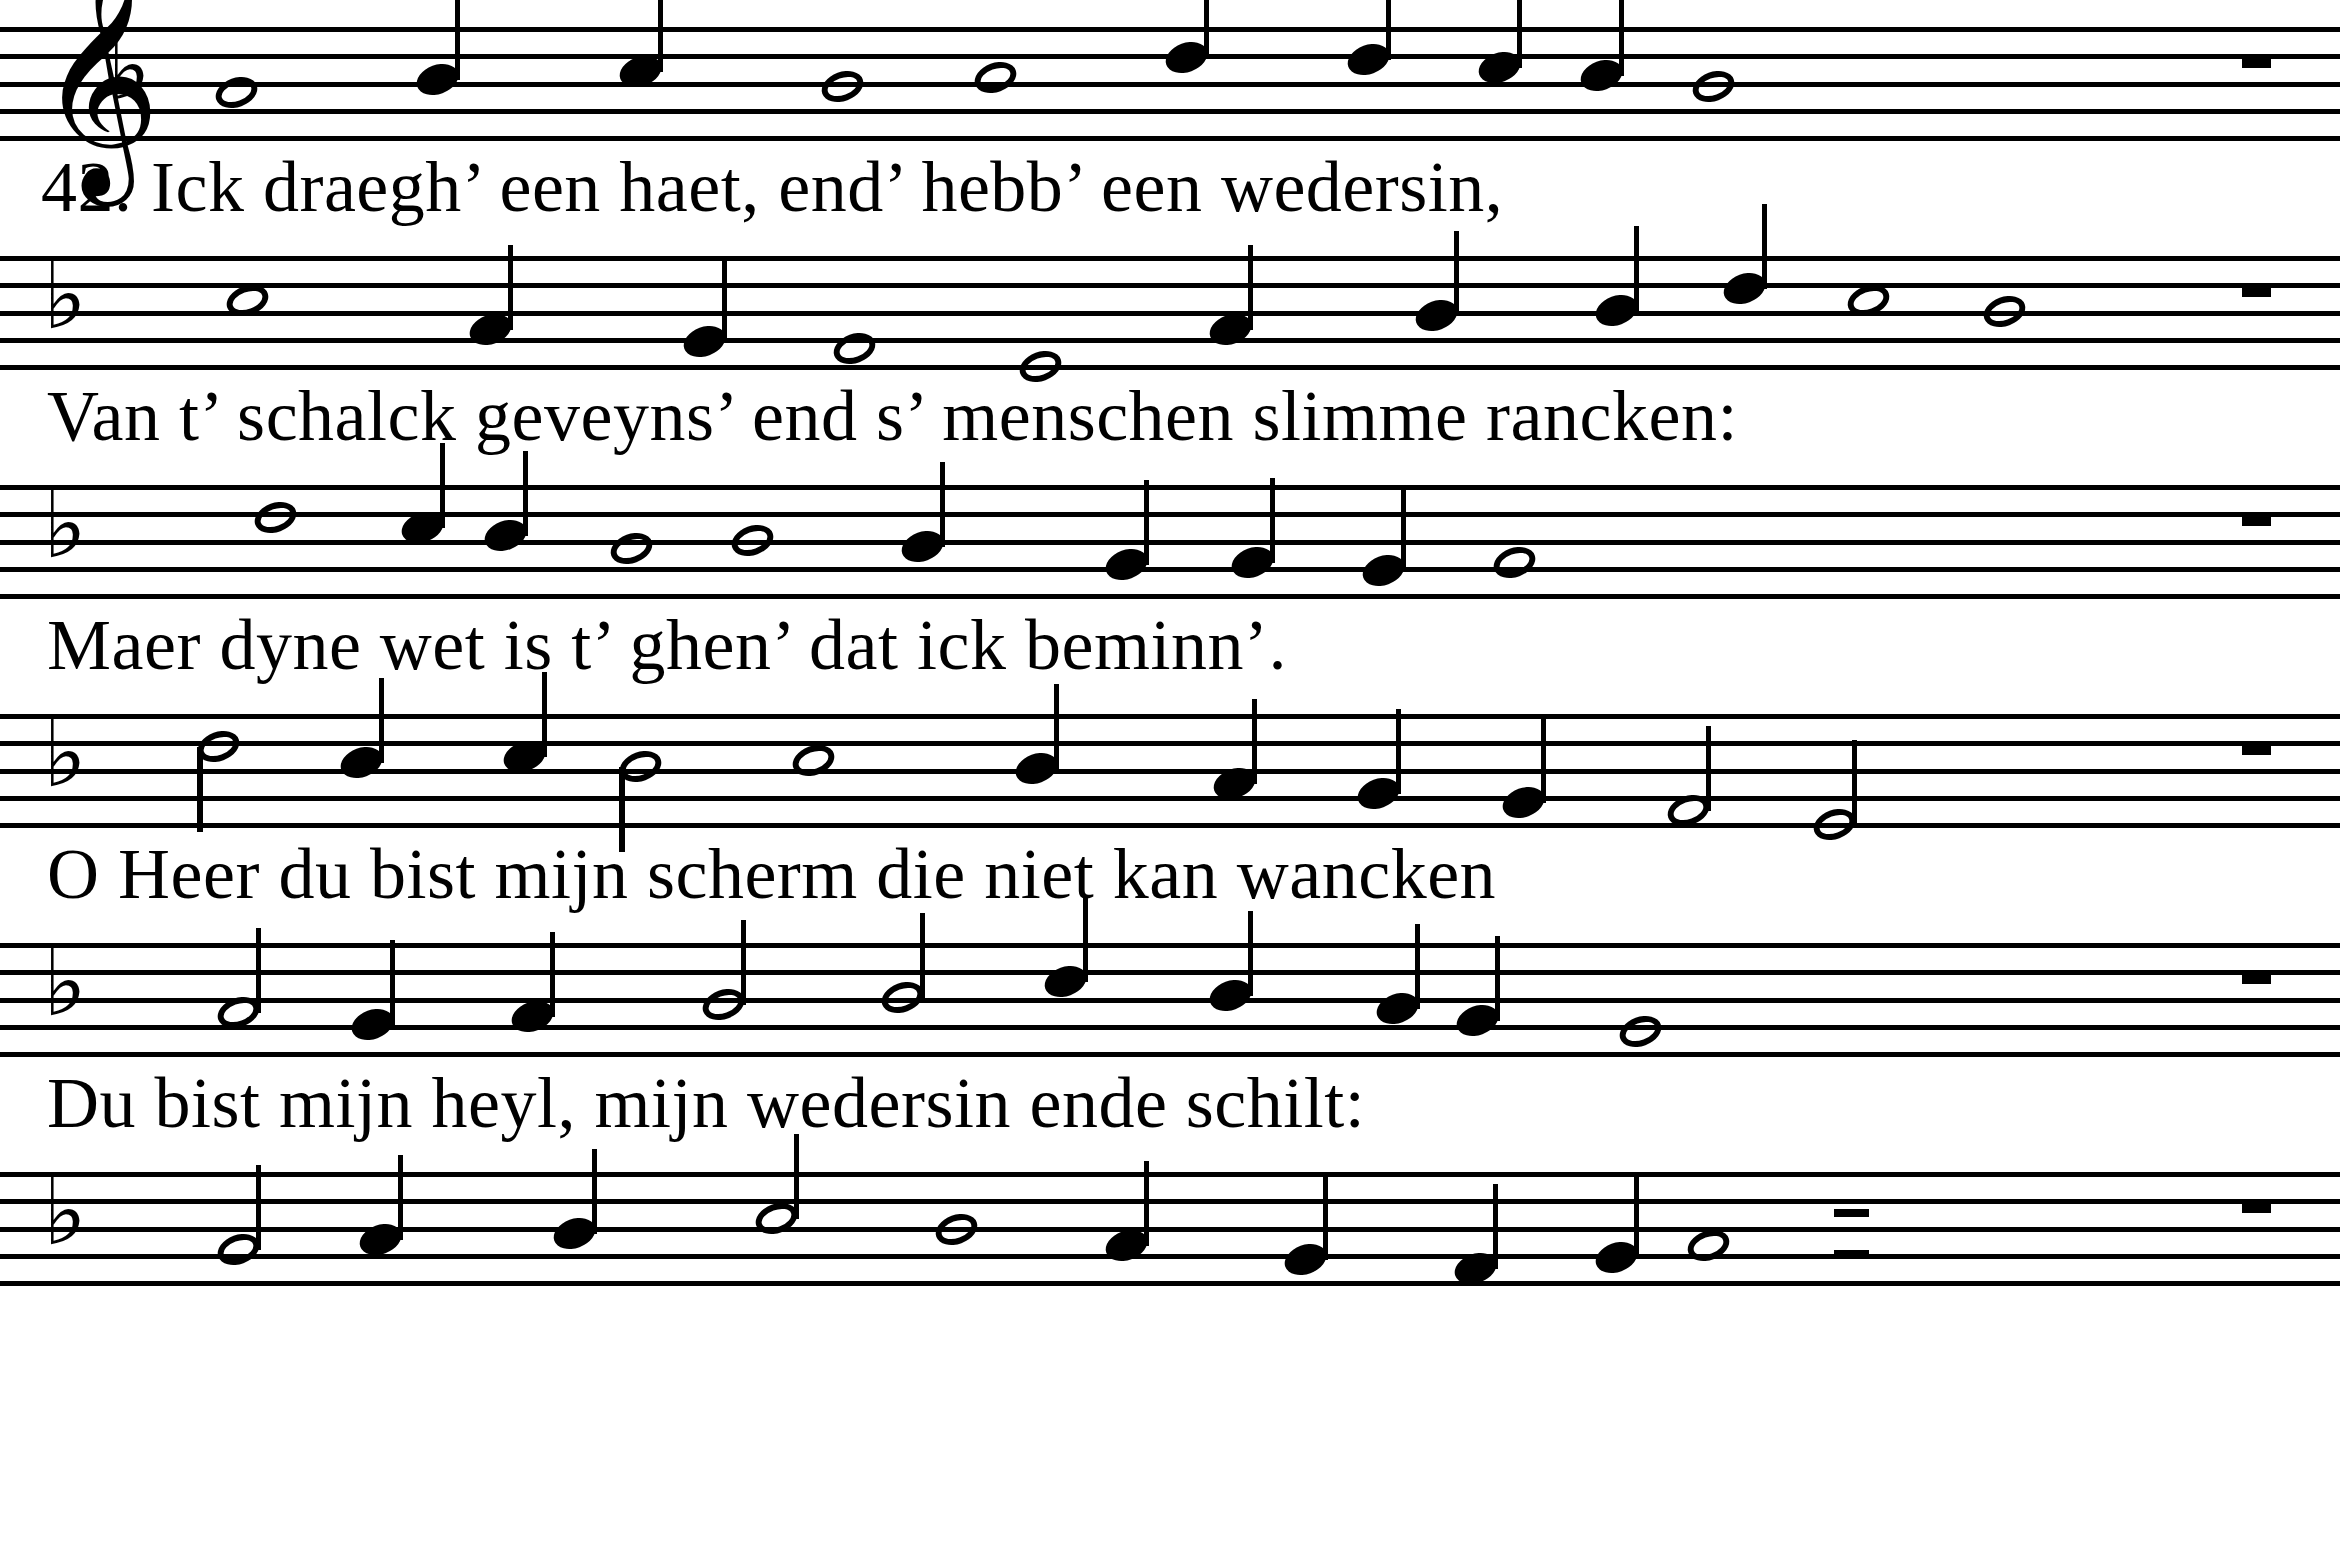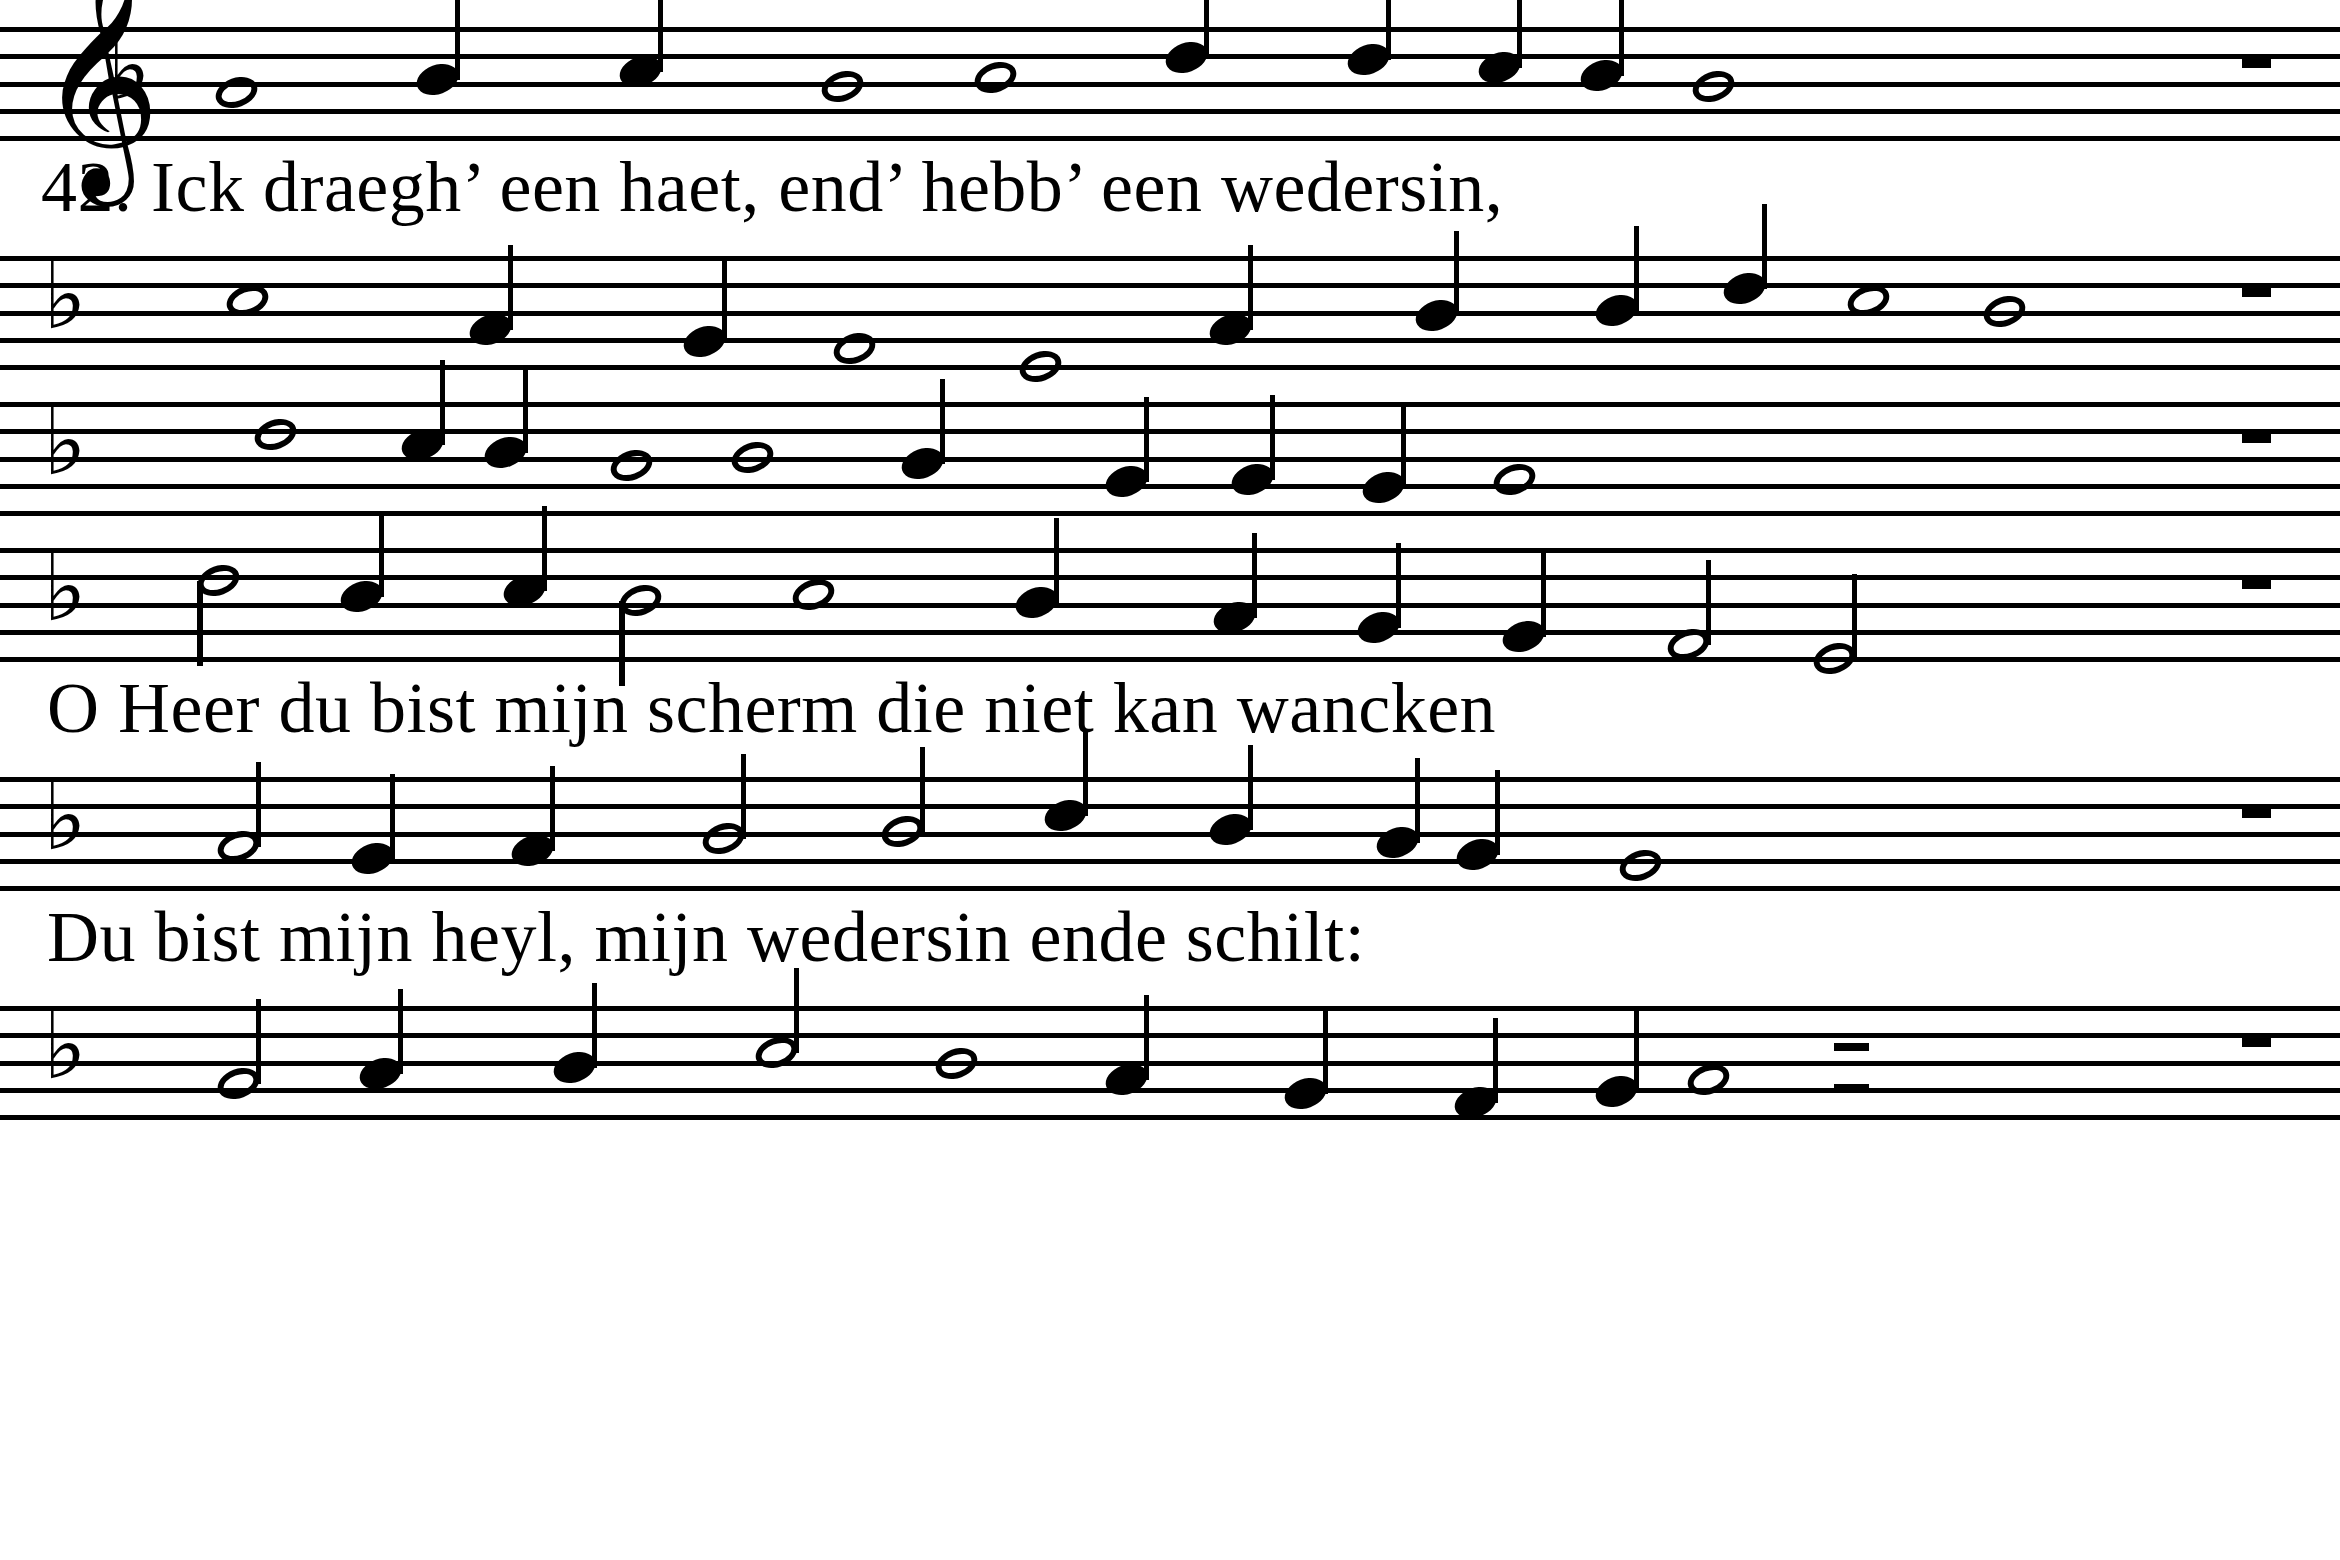--- a/index.html
+++ b/index.html
@@ -232,20 +232,21 @@
         </div>
       <div class="note" style="left:1868px; top:72px;">
           <span class="head open"></span>
         </div>
       <div class="note" style="left:2004px; top:83px;">
           <span class="head open"></span>
         </div>
 
       <div class="endrest" style="left:2242px; top:54px;"></div>
     </div>
+    <div class="lyric">Van t’ schalck geveyns’ end s’ menschen slimme rancken:</div>
   </div>
 
   <div class="system">
     <div class="staff">
       <div class="lines">
         <i class="ln0"></i>
           <i class="ln1"></i>
           <i class="ln2"></i>
           <i class="ln3"></i>
           <i class="ln4"></i>
@@ -284,20 +285,21 @@
       <div class="note" style="left:1383px; top:113px;">
           <span class="head filled"></span>
           <span class="stem up"></span>
         </div>
       <div class="note" style="left:1514px; top:105px;">
           <span class="head open"></span>
         </div>
 
       <div class="endrest" style="left:2242px; top:54px;"></div>
     </div>
+    <div class="lyric">Maer dyne wet is t’ ghen’ dat ick beminn’.</div>
   </div>
 
   <div class="system">
     <div class="staff">
       <div class="lines">
         <i class="ln0"></i>
           <i class="ln1"></i>
           <i class="ln2"></i>
           <i class="ln3"></i>
           <i class="ln4"></i>

